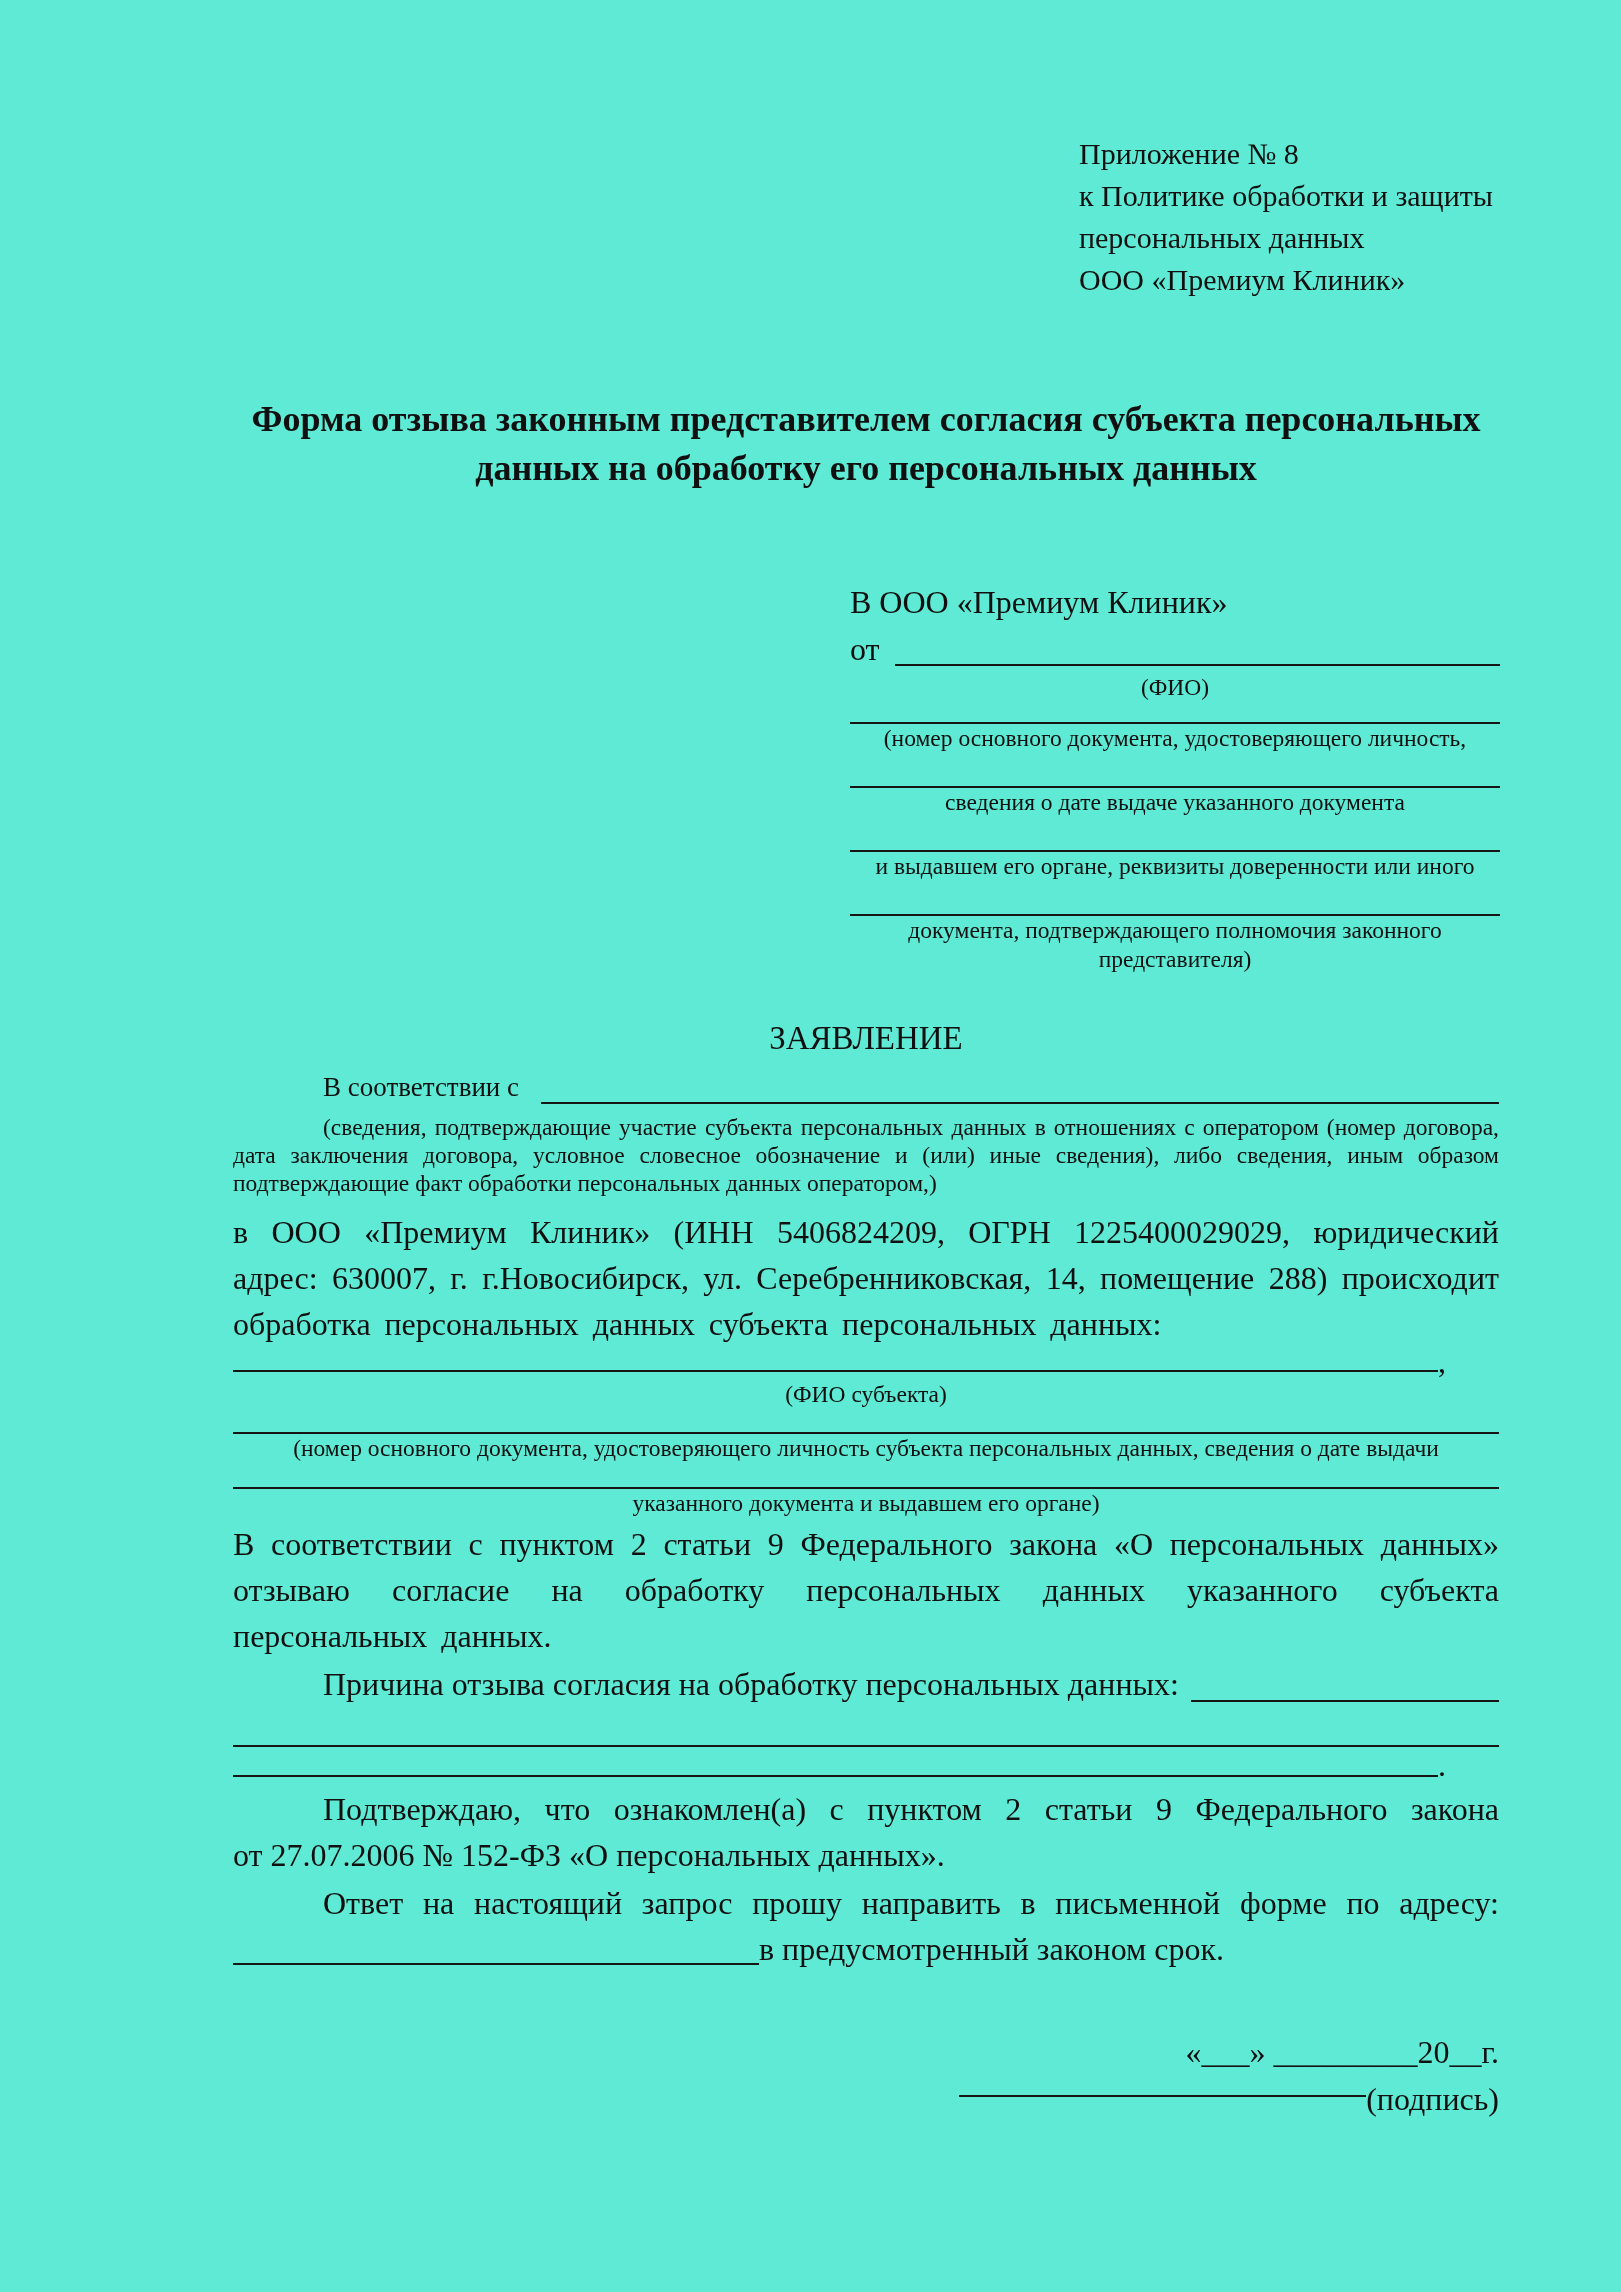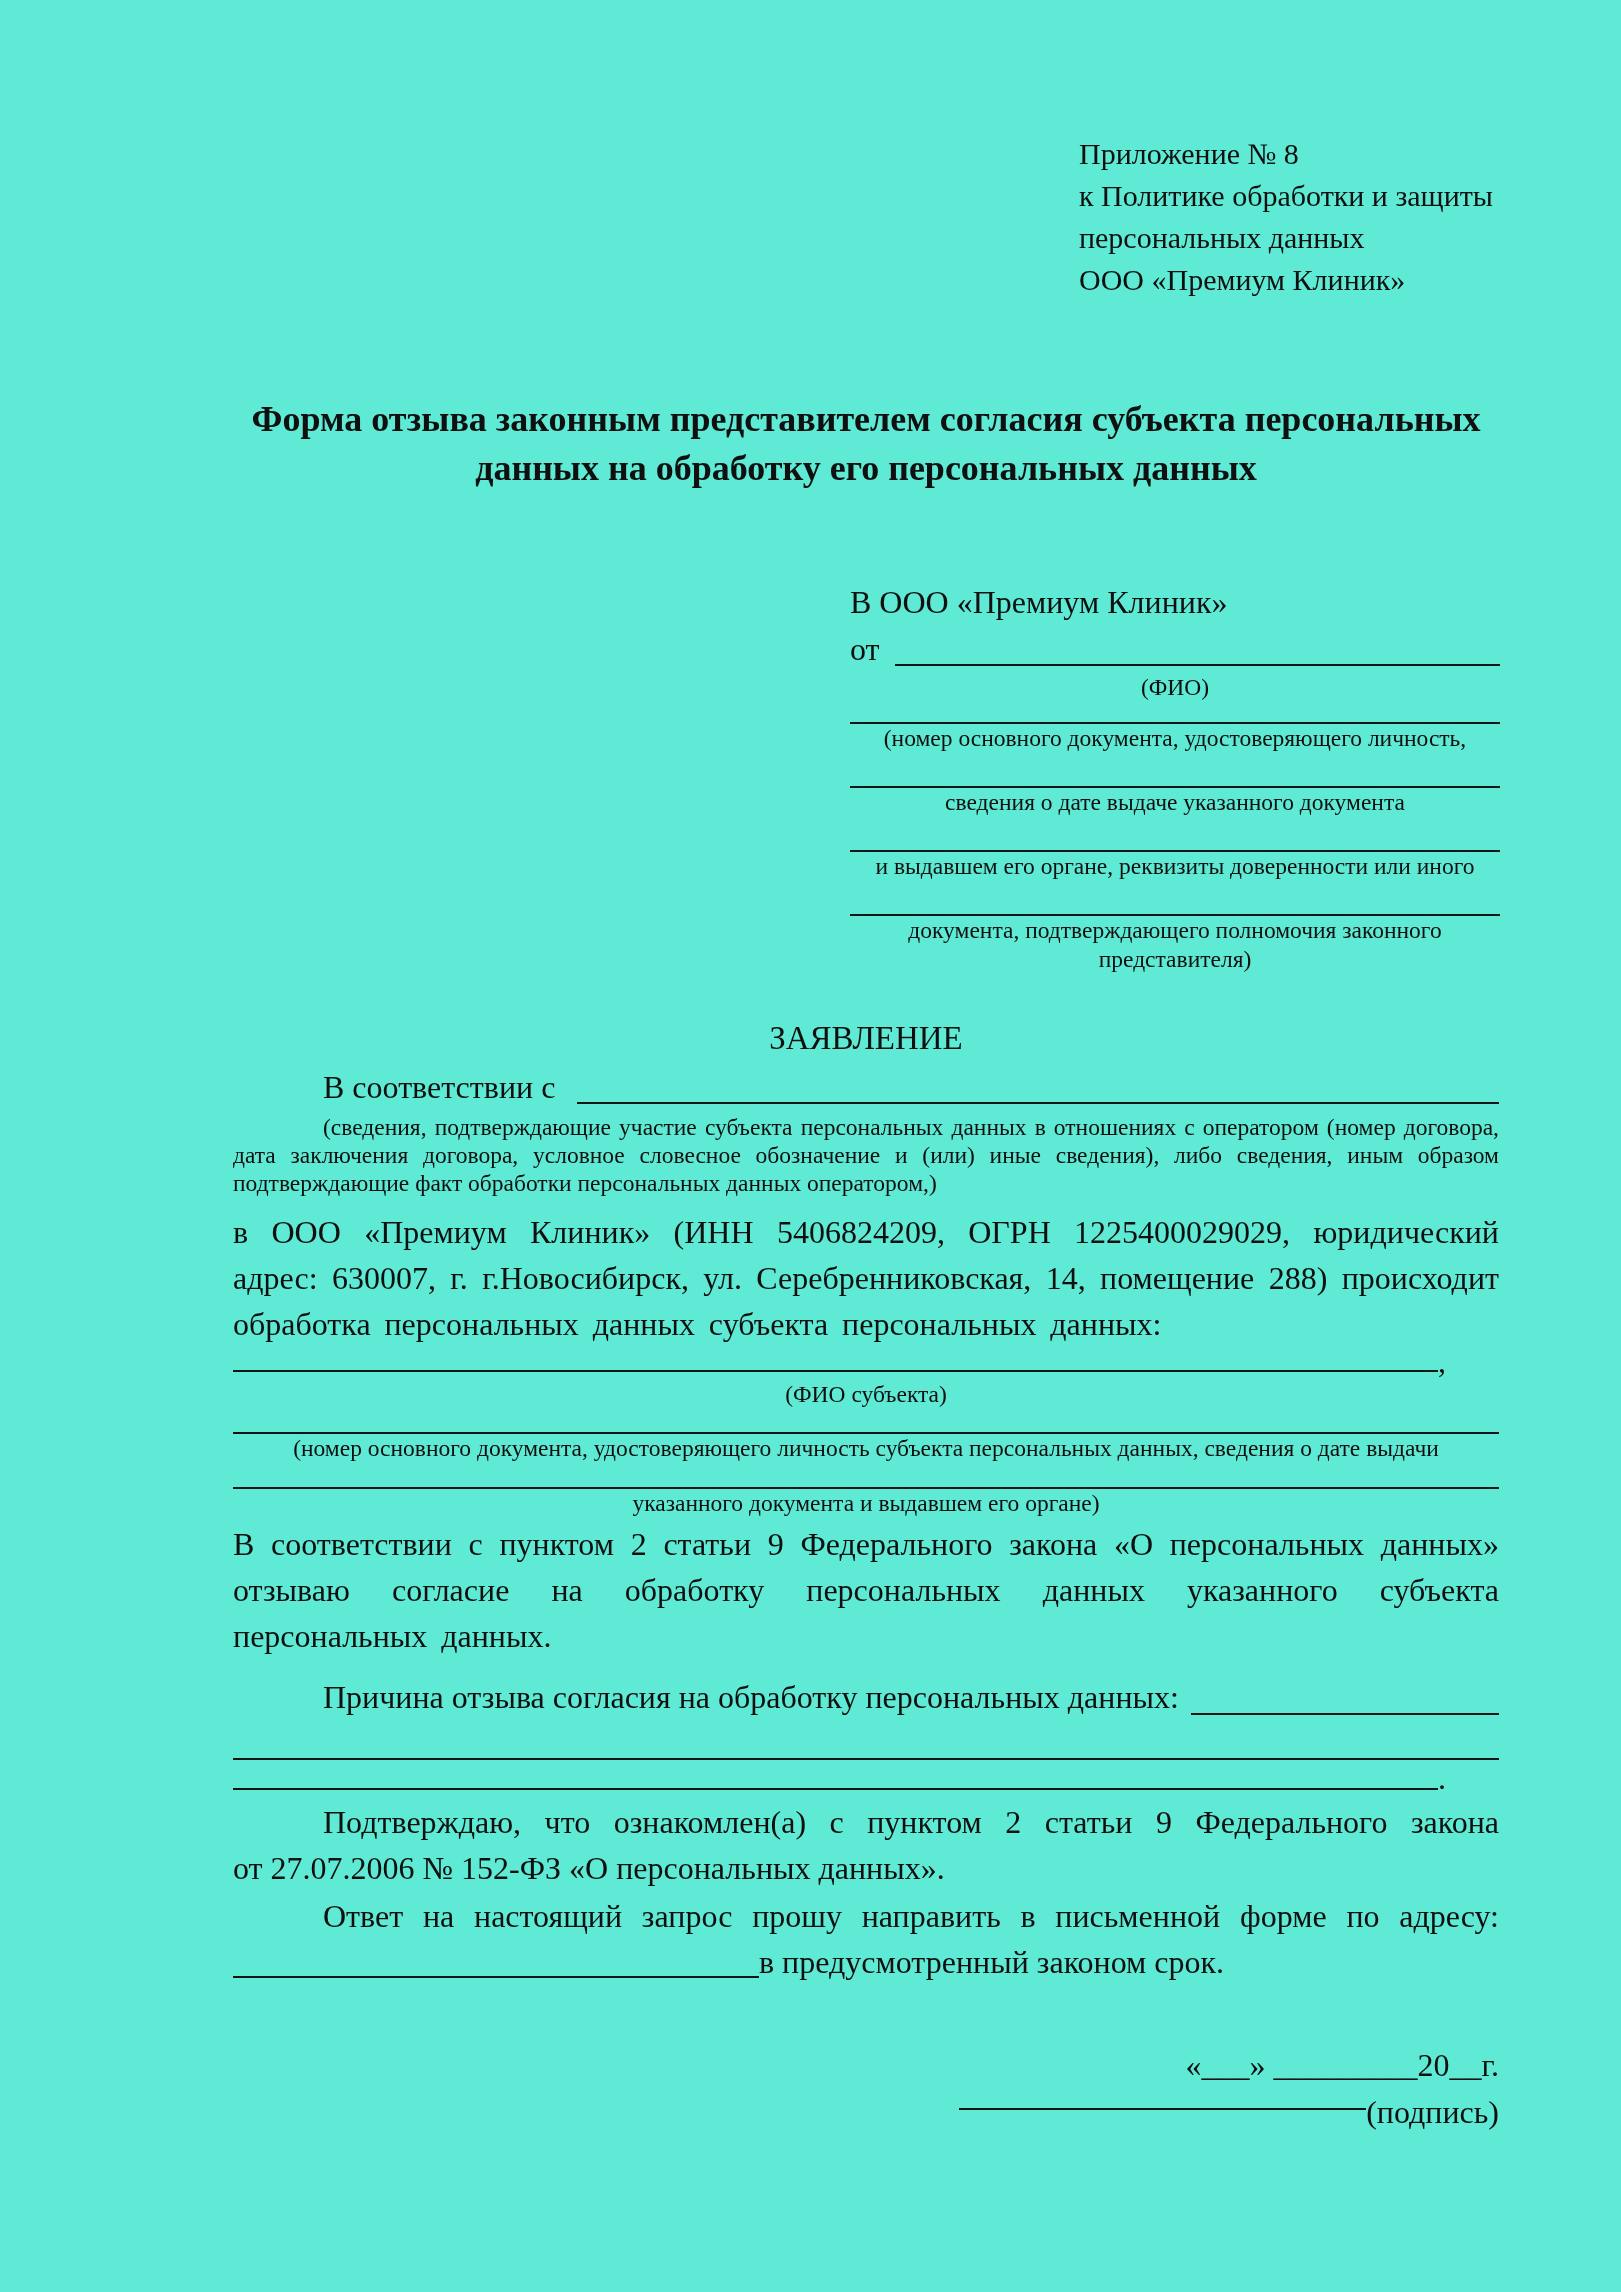--- a/index.html
+++ b/index.html
@@ -23,28 +23,28 @@
   .row{display:flex;align-items:flex-end;}
   .from-row{line-height:47px;}
   .from-row .lbl{padding-right:15.7px;}
   .fill{flex:1 1 auto;border-bottom:2.9px solid #151515;margin-bottom:6.9px;}
   .cap{font-size:23.5px;line-height:29px;text-align:center;}
   .rule{height:0;border-bottom:2.9px solid #151515;}
   .addr .rule{margin-top:33px;}
   .addr .rule.first{margin-top:19.6px;}
   
   .heading{margin-top:41px;font-size:33px;line-height:47px;text-align:center;}
-  .intro-row{margin-top:2px;font-size:32px;line-height:47px;display:flex;align-items:flex-end;gap:12px;}
+  .intro-row{margin-top:2px;font-size:27px;line-height:47px;display:flex;align-items:flex-end;gap:12px;}
   .intro-row .lbl{padding-left:90px;padding-right:9.8px;white-space:nowrap;}
   .smallcap{font-size:23.5px;line-height:28px;text-align:justify;text-indent:90px;margin:2px 0 12px 0;}
   .para{font-size:32px;line-height:46px;text-align:justify;word-spacing:5.9px;margin:3.9px 0 0 0;}
   .comma-row{height:33px;font-size:32px;}
   .comma-row .line{width:1205px;border-bottom:2.9px solid #151515;margin-bottom:7.8px;}
   .wide-rule{margin-top:23.5px;}
-  .reason-row{margin-top:15px;font-size:32px;line-height:47px;}
+  .reason-row{margin-top:2px;font-size:32px;line-height:47px;}
   .reason-row .lbl{padding-left:90px;padding-right:11.8px;white-space:nowrap;}
   .blank-full{margin-top:37px;}
   .period-row{height:37px;font-size:32px;margin-top:0;}
   .period-row .line{width:1205px;border-bottom:2.9px solid #151515;margin-bottom:7.8px;}
   .just-line{font-size:32px;line-height:46px;text-align:justify;text-align-last:justify;padding-left:90px;margin:2px 0 0 0;}
   .plain-line{font-size:32px;line-height:46px;margin:0;}
   .reply-row{font-size:32px;line-height:46px;}
   .reply-row .line{width:526px;border-bottom:2.9px solid #151515;margin-bottom:7.8px;}
   
   .footer-row{margin-top:57px;font-size:32px;line-height:47px;display:flex;align-items:flex-end;flex-direction:column;}

